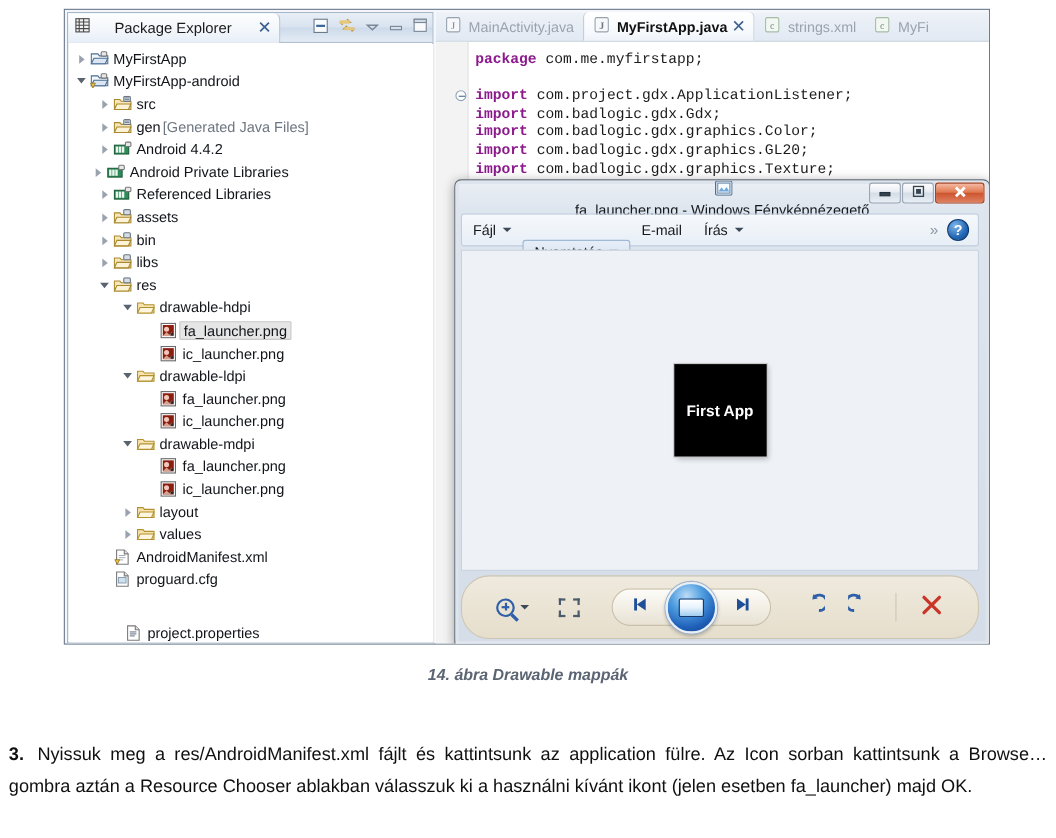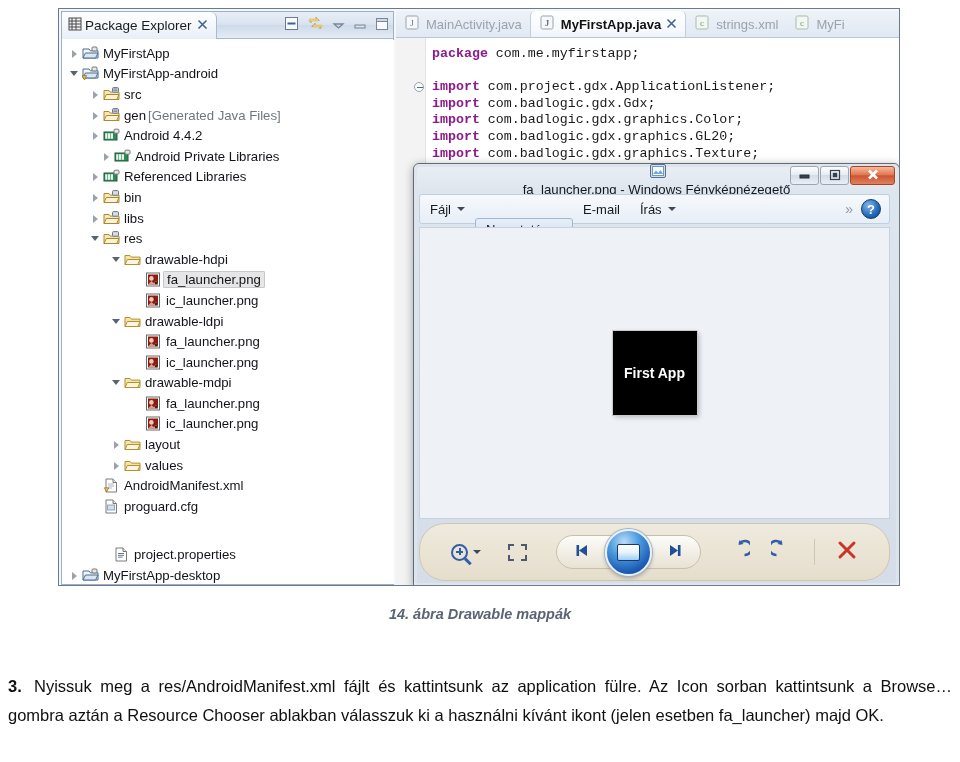--- a/index.html
+++ b/index.html
@@ -38,21 +38,21 @@
   #pkg-tabbar {
     position: relative;
     height: 27px;
     background: linear-gradient(to bottom,#e8eef6 0%, #d9e3ef 48%, #cddaea 52%, #e4ecf5 100%);
     border-bottom: 1px solid #a8bacd;
   }
   #pkg-tab {
     position: absolute; left: 0; top: 0;
     height: 27px;
     padding: 0 8px 0 6px;
-    display: flex; align-items: center; gap: 3px;
+    display: flex; align-items: center; gap: 22px;
     background: linear-gradient(to bottom,#fdfefe 0%, #f2f6fb 60%, #e7eef7 100%);
     border-right: 1px solid #a8bacd;
     border-top-right-radius: 6px;
   }
   #pkg-tab .lbl {
     font-size: 13.5px; color: #1b1b1b; white-space: nowrap;
   }
   .tab-close { font-size: 11px; color: #4a6d92; margin-left: 2px;}
   #pkg-tools {
     position: absolute; right: 4px; top: 0; height: 27px;
@@ -405,41 +405,50 @@
             <span class="arrow closed"></span>
             <span class="ico"><svg width="17" height="15" viewBox="0 0 17 15">
                 <rect x="1" y="4" width="13" height="8" fill="#2e8b57" stroke="#1d5c39"></rect>
                 <rect x="2.2" y="5.2" width="2.2" height="5.6" fill="#e9f5ee"></rect>
                 <rect x="5" y="5.2" width="2.2" height="5.6" fill="#e9f5ee"></rect>
                 <rect x="7.8" y="5.2" width="2.2" height="5.6" fill="#e9f5ee"></rect>
                 <rect x="11" y="1.2" width="5" height="4" rx="1" fill="#e8e8e8" stroke="#777"></rect>
               </svg></span>
             <span class="lblx">Android 4.4.2</span>
           </div>
-          <div class="row" style="padding-left: 38px;">
+          <div class="row" style="padding-left: 21px;">
             <span class="arrow closed"></span>
             <span class="ico"><svg width="17" height="15" viewBox="0 0 17 15">
                 <rect x="1" y="4" width="13" height="8" fill="#2e8b57" stroke="#1d5c39"></rect>
                 <rect x="2.2" y="5.2" width="2.2" height="5.6" fill="#e9f5ee"></rect>
                 <rect x="5" y="5.2" width="2.2" height="5.6" fill="#e9f5ee"></rect>
                 <rect x="7.8" y="5.2" width="2.2" height="5.6" fill="#e9f5ee"></rect>
                 <rect x="11" y="1.2" width="5" height="4" rx="1" fill="#e8e8e8" stroke="#777"></rect>
               </svg></span>
             <span class="lblx">Android Private Libraries</span>
           </div>
           <div class="row" style="padding-left: 27px;">
             <span class="arrow closed"></span>
             <span class="ico"><svg width="17" height="15" viewBox="0 0 17 15">
                 <rect x="1" y="4" width="13" height="8" fill="#2e8b57" stroke="#1d5c39"></rect>
                 <rect x="2.2" y="5.2" width="2.2" height="5.6" fill="#e9f5ee"></rect>
                 <rect x="5" y="5.2" width="2.2" height="5.6" fill="#e9f5ee"></rect>
                 <rect x="7.8" y="5.2" width="2.2" height="5.6" fill="#e9f5ee"></rect>
                 <rect x="11" y="1.2" width="5" height="4" rx="1" fill="#e8e8e8" stroke="#777"></rect>
               </svg></span>
             <span class="lblx">Referenced Libraries</span>
+          </div>
+          <div class="row" style="padding-left: 27px;">
+            <span class="arrow closed"></span>
+            <span class="ico"><svg width="17" height="15" viewBox="0 0 17 15">
+                <path d="M1 12.5V3.5h5l1.3 1.6H16v7.4z" fill="#f7e6b8" stroke="#a9892f"></path>
+                <path d="M1 12.5l2.3-5H16l-2.3 5z" fill="#fcf3d6" stroke="#a9892f"></path>
+                <rect x="9.5" y="0.6" width="6" height="4.6" rx="1" fill="#d8dde2" stroke="#6a7786"></rect>
+              </svg></span>
+            <span class="lblx">assets</span>
           </div>
           <div class="row" style="padding-left: 27px;">
             <span class="arrow closed"></span>
             <span class="ico"><svg width="17" height="15" viewBox="0 0 17 15">
                 <path d="M1 12.5V3.5h5l1.3 1.6H16v7.4z" fill="#f7e6b8" stroke="#a9892f"></path>
                 <path d="M1 12.5l2.3-5H16l-2.3 5z" fill="#fcf3d6" stroke="#a9892f"></path>
                 <rect x="9.5" y="0.6" width="6" height="4.6" rx="1" fill="#d8dde2" stroke="#6a7786"></rect>
               </svg></span>
             <span class="lblx">bin</span>
           </div>

